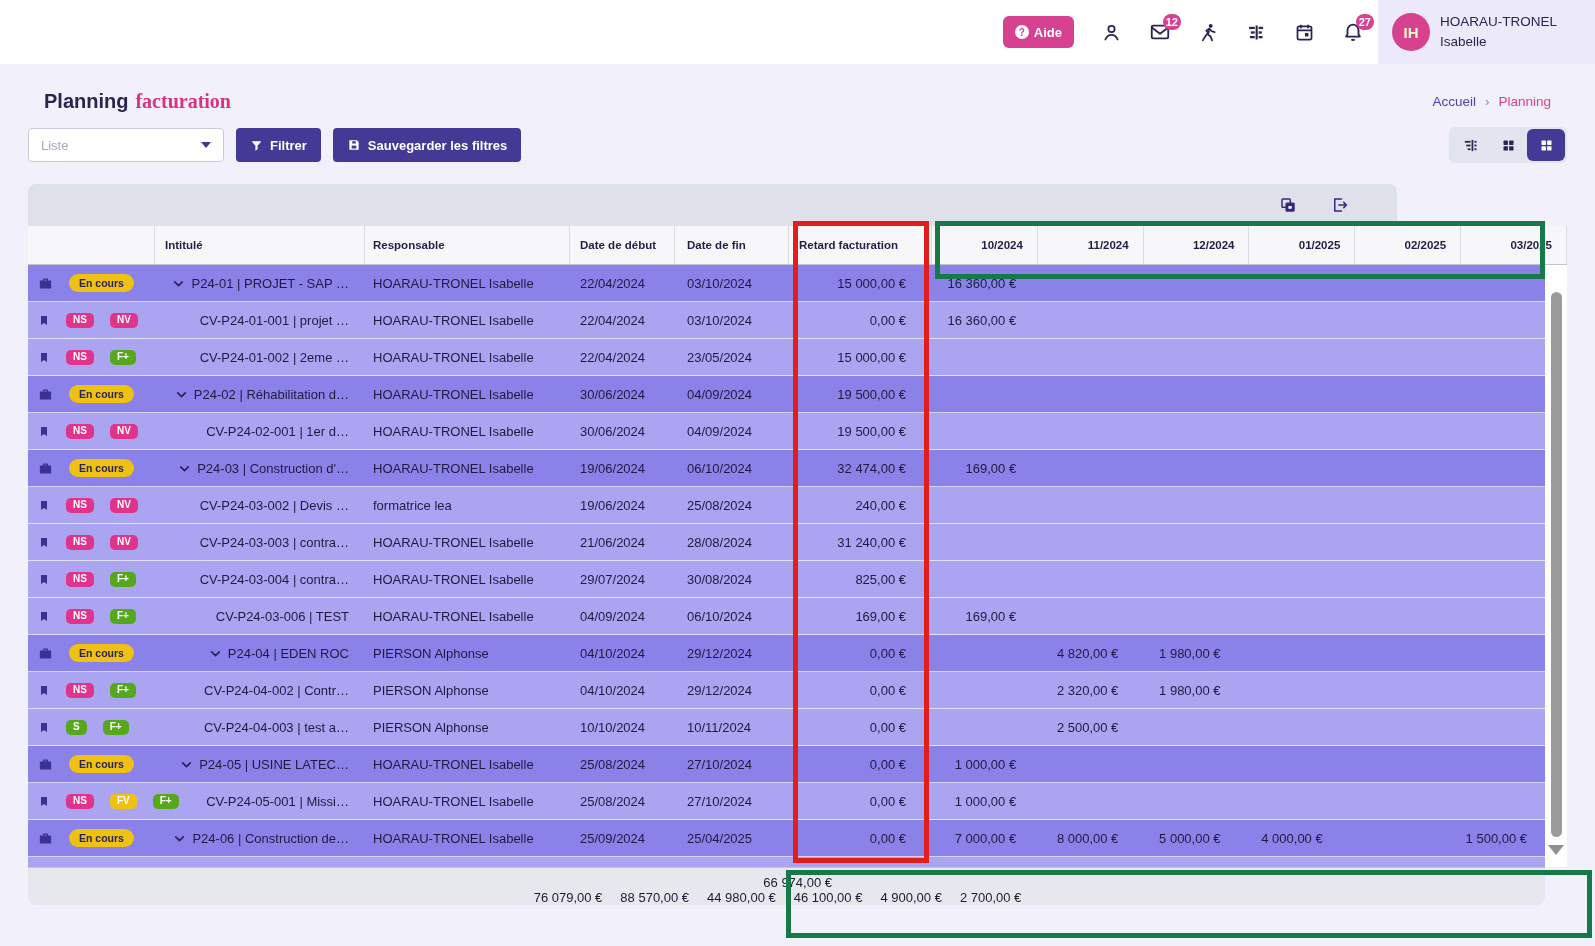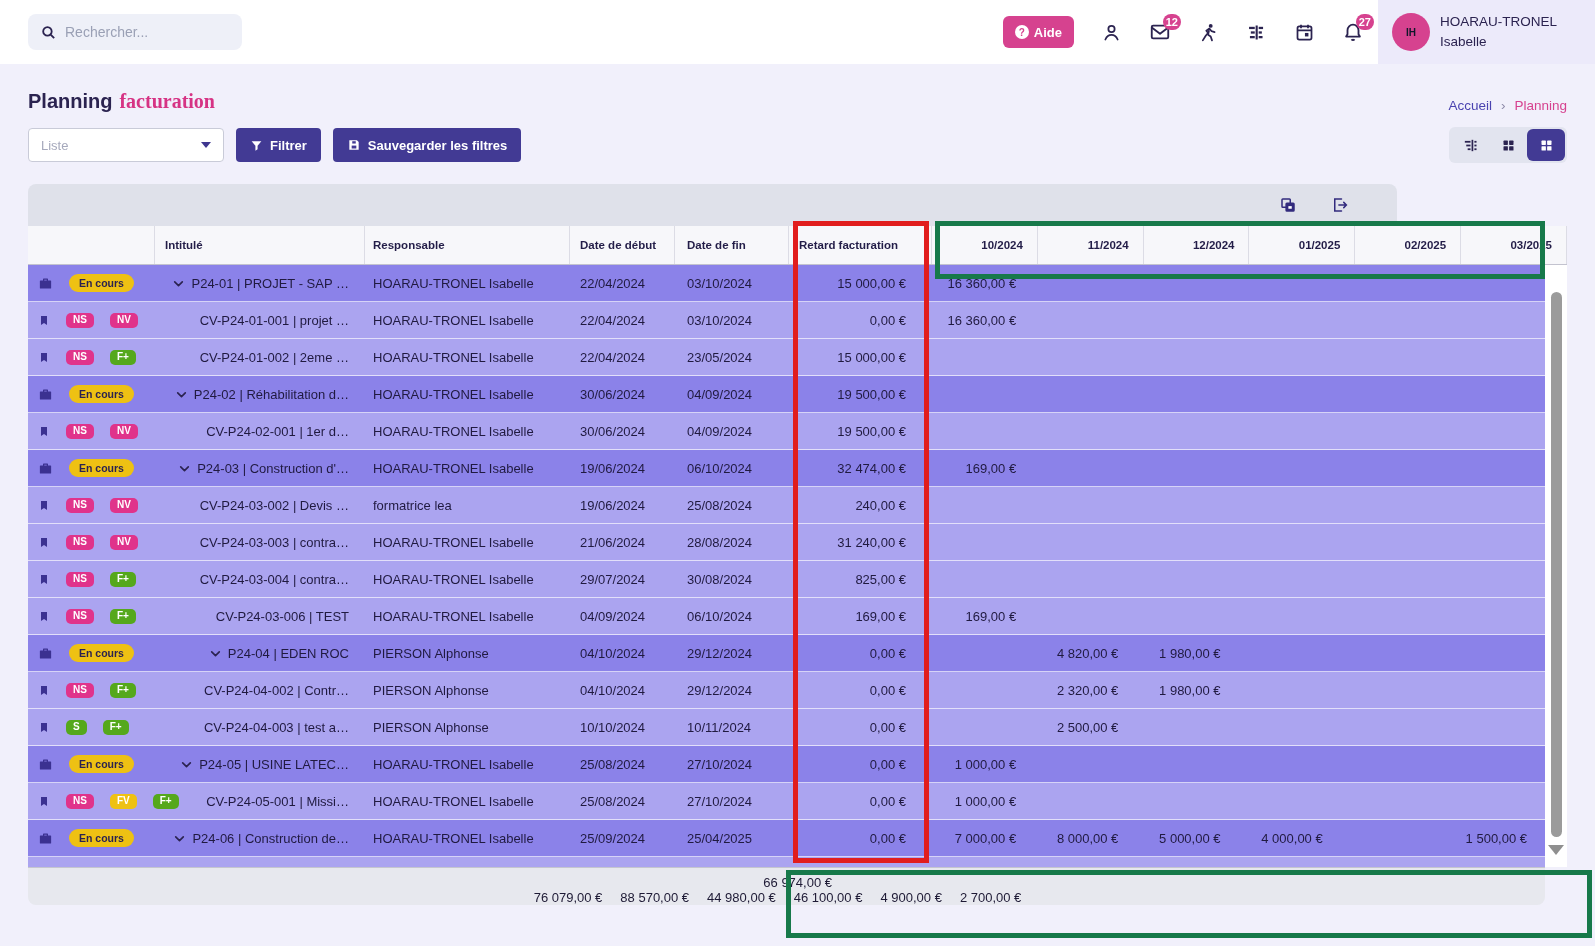--- a/index.html
+++ b/index.html
@@ -15,24 +15,24 @@
   .topbar { height:64px; background:#ffffff; display:flex; align-items:center; padding-left:28px; position:relative; }
   .search-box { width:214px; height:36px; background:#eef0f8; border-radius:8px; display:flex; align-items:center; gap:8px; padding:0 12px; }
   .search-box input { border:none; outline:none; background:transparent; font-size:14px; color:#30295c; width:160px; font-family:"Liberation Sans",sans-serif; }
   .search-box input::placeholder { color:#9aa0b5; }
   .tb-right { margin-left:auto; display:flex; align-items:center; gap:27px; padding-right:14px; }
   .help-btn { background:#d6428f; color:#fff; border:none; border-radius:6px; height:32px; padding:0 12px; font-size:13px; font-weight:bold; display:flex; align-items:center; gap:5px; cursor:pointer; font-family:"Liberation Sans",sans-serif; }
   .help-q { width:14px; height:14px; border-radius:50%; background:#fff; color:#d6428f; font-size:10px; font-weight:bold; display:flex; align-items:center; justify-content:center; }
   .tb-icon { position:relative; color:#2b2350; display:flex; cursor:pointer; }
   .tb-badge { position:absolute; top:-7px; right:-10px; min-width:17px; height:16px; padding:0 3px; background:#d6428f; border-radius:9px; color:#fff; font-size:11px; font-weight:bold; display:flex; align-items:center; justify-content:center; }
   .user-block { width:217px; height:64px; background:#eceafa; display:flex; align-items:center; gap:10px; padding-left:14px; cursor:pointer; }
-  .avatar { width:38px; height:38px; border-radius:50%; background:#d6428f; color:#0f172a; font-size:10px; font-weight:bold; display:flex; align-items:center; justify-content:center; flex-shrink:0; }
+  .avatar { width:38px; height:38px; border-radius:50%; background:#d6428f; color:#fef9c3; font-size:15px; font-weight:bold; display:flex; align-items:center; justify-content:center; flex-shrink:0; }
   .user-name { font-size:13.5px; color:#2b2350; line-height:1.45; }
   
-  .title-row { margin:26px 28px 0; display:flex; align-items:flex-end; }
+  .title-row { margin:26px 44px 0; display:flex; align-items:center; }
   .page-title { font-size:20px; font-weight:bold; color:#2b2350; }
   .page-title-accent { font-size:20px; font-weight:bold; color:#d63384; font-family:Liberation Serif, serif; margin-left:7px; }
   .breadcrumb { margin-left:auto; font-size:13.5px; display:flex; gap:9px; align-items:center; }
   .bc-home { color:#4a43b0; cursor:pointer; }
   .bc-sep { color:#8d8aa8; }
   .bc-cur { color:#d6428f; cursor:pointer; }
   
   .controls-row { margin:14px 28px 0; display:flex; align-items:center; }
   .list-select { width:196px; height:34px; background:#fff; border:1px solid #c9cbd8; border-radius:4px; display:flex; align-items:center; padding:0 12px; font-size:13px; color:#a6a9bc; cursor:pointer; }
   .list-caret { margin-left:auto; width:0; height:0; border-left:5px solid transparent; border-right:5px solid transparent; border-top:6px solid #3f3790; }
@@ -72,29 +72,20 @@
   
   .anno { position:absolute; pointer-events:none; z-index:50; }
   .anno-red { left:793px; top:221px; width:136px; height:642px; border:5px solid #e11d1d; }
   .anno-green-h { left:935px; top:221px; width:610px; height:58px; border:5px solid #17794a; }
   .anno-green-f { left:786px; top:870px; width:806px; height:68px; border:5px solid #17794a; }
 </style>
 </head>
 <body>
 
 <div class="topbar">
-  <div class="search-box">
-    <span style="display:flex;">
-      <svg width="17" height="17" viewBox="0 0 24 24" fill="none" stroke="#2b2350" stroke-width="2.6">
-          <circle cx="10.5" cy="10.5" r="6"></circle>
-          <path d="M15 15l5 5"></path>
-        </svg>
-    </span>
-    <input type="text" placeholder="Rechercher..." style="">
-  </div>
   <div class="tb-right">
     <button class="help-btn">
       <span class="help-q">?</span>
       <span>Aide</span>
     </button>
     <span class="tb-icon">
       <svg width="21" height="21" viewBox="0 0 24 24" fill="none" stroke="currentColor" stroke-width="2" stroke-linecap="round">
           <circle cx="12" cy="8" r="3.6"></circle>
           <path d="M5 20c1.6-3.6 4-5.2 7-5.2s5.4 1.6 7 5.2"></path>
         </svg>

